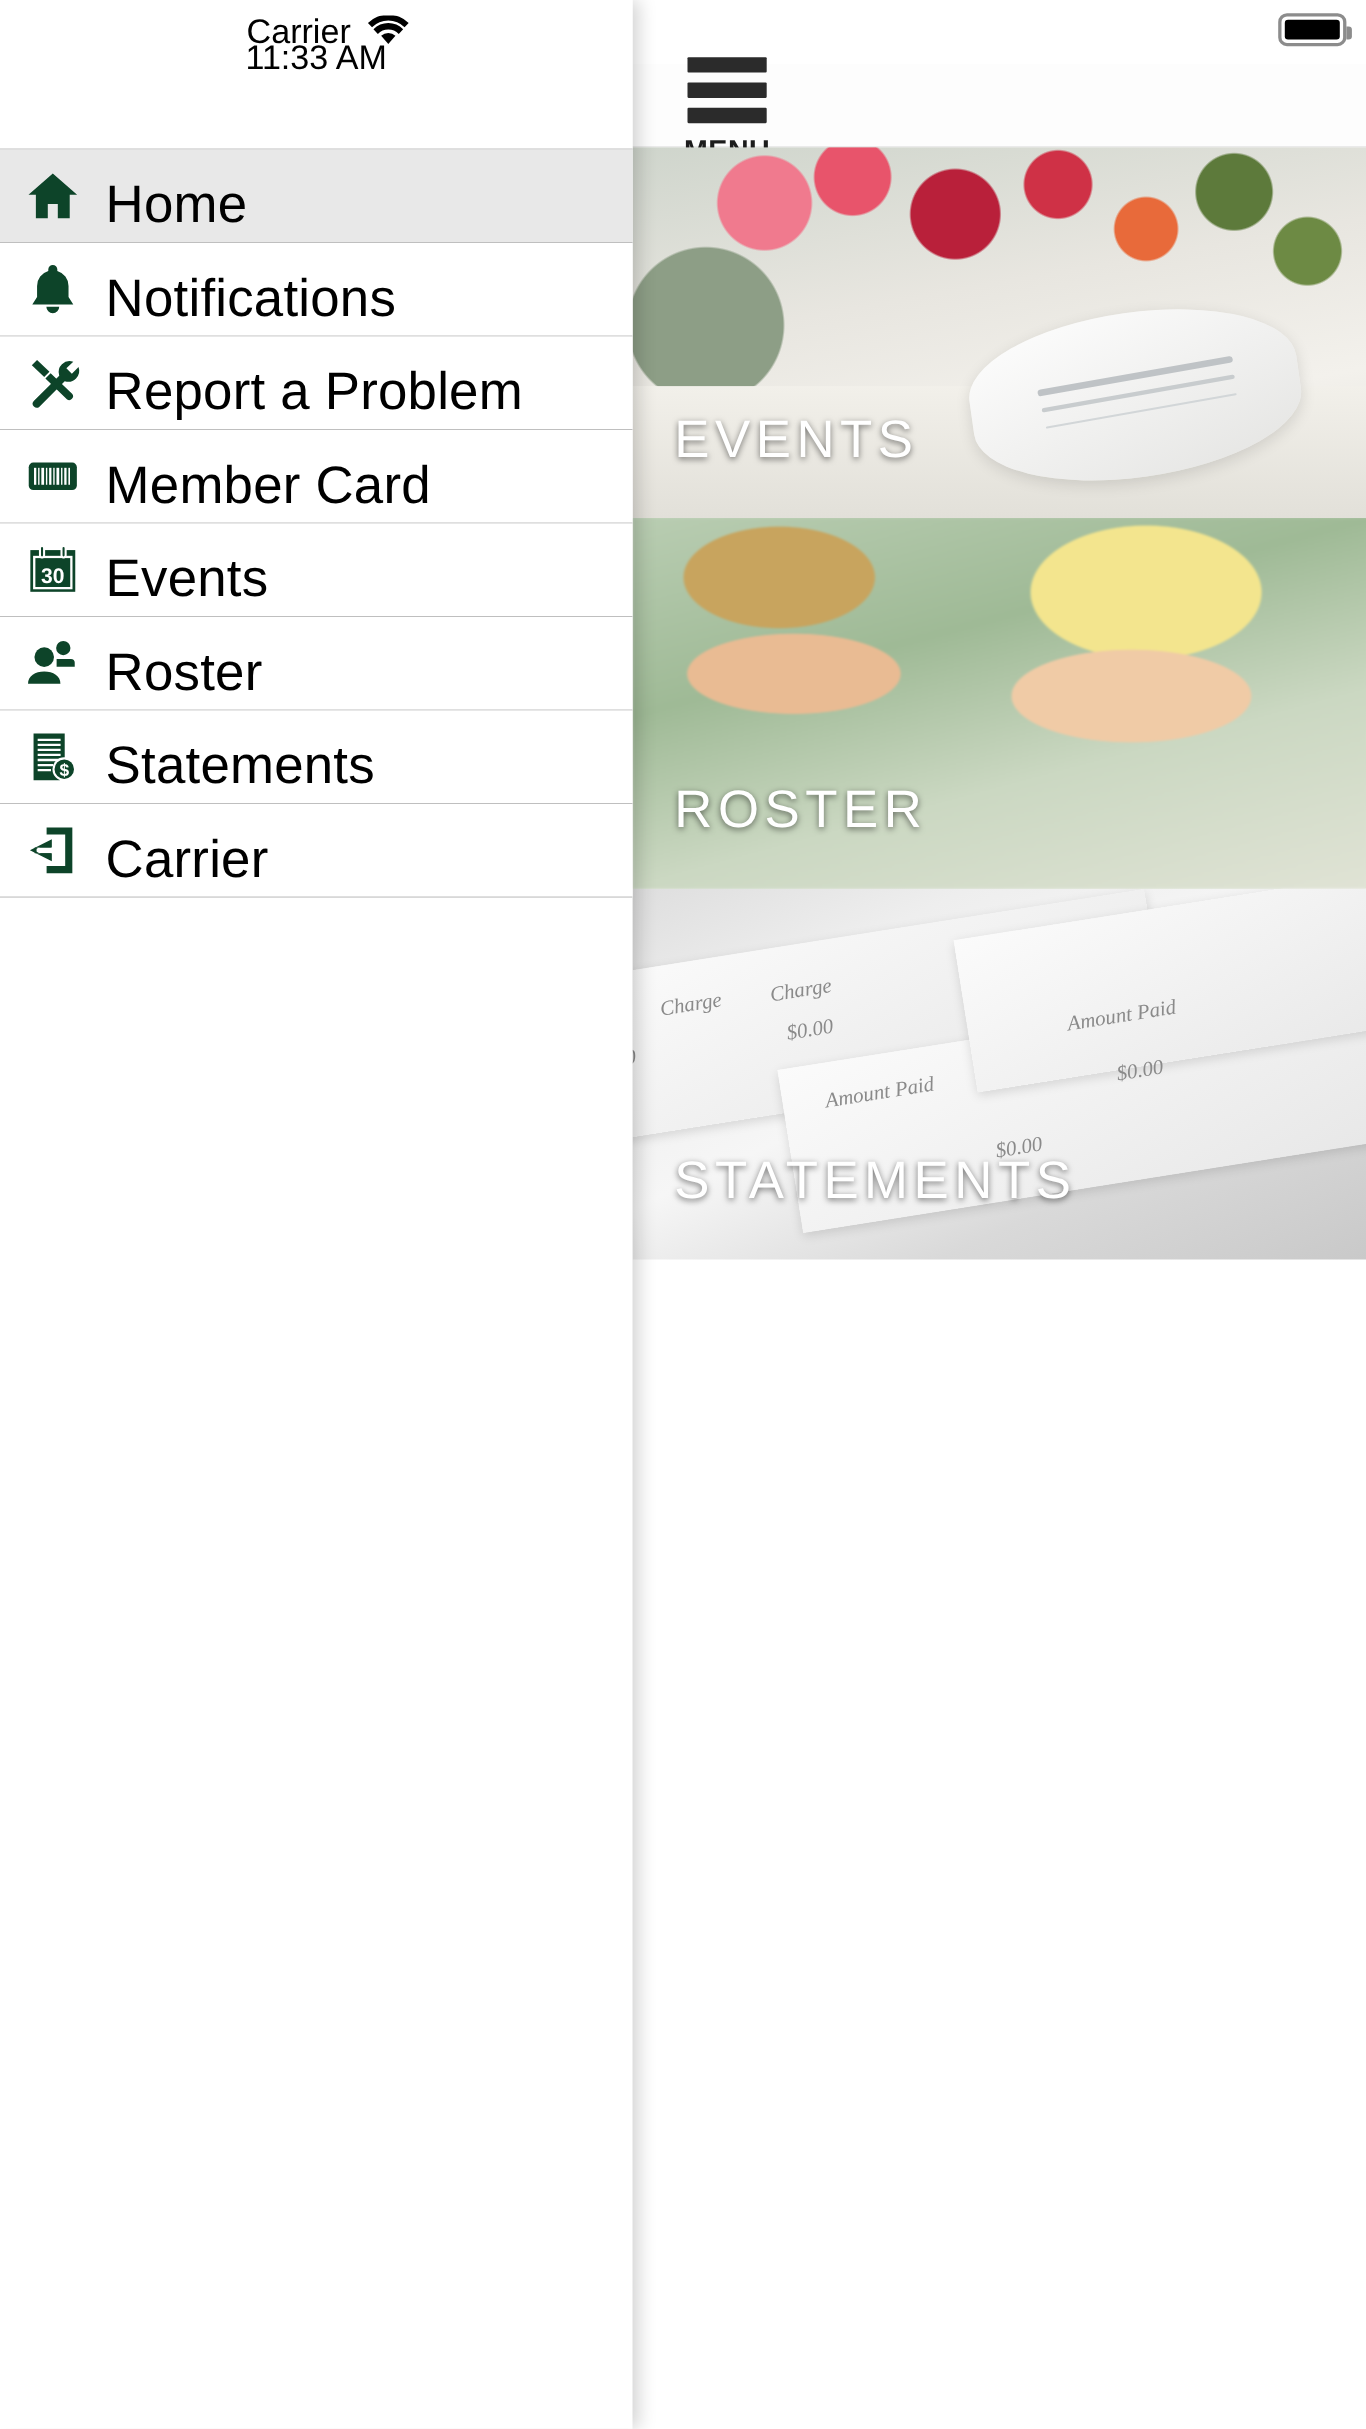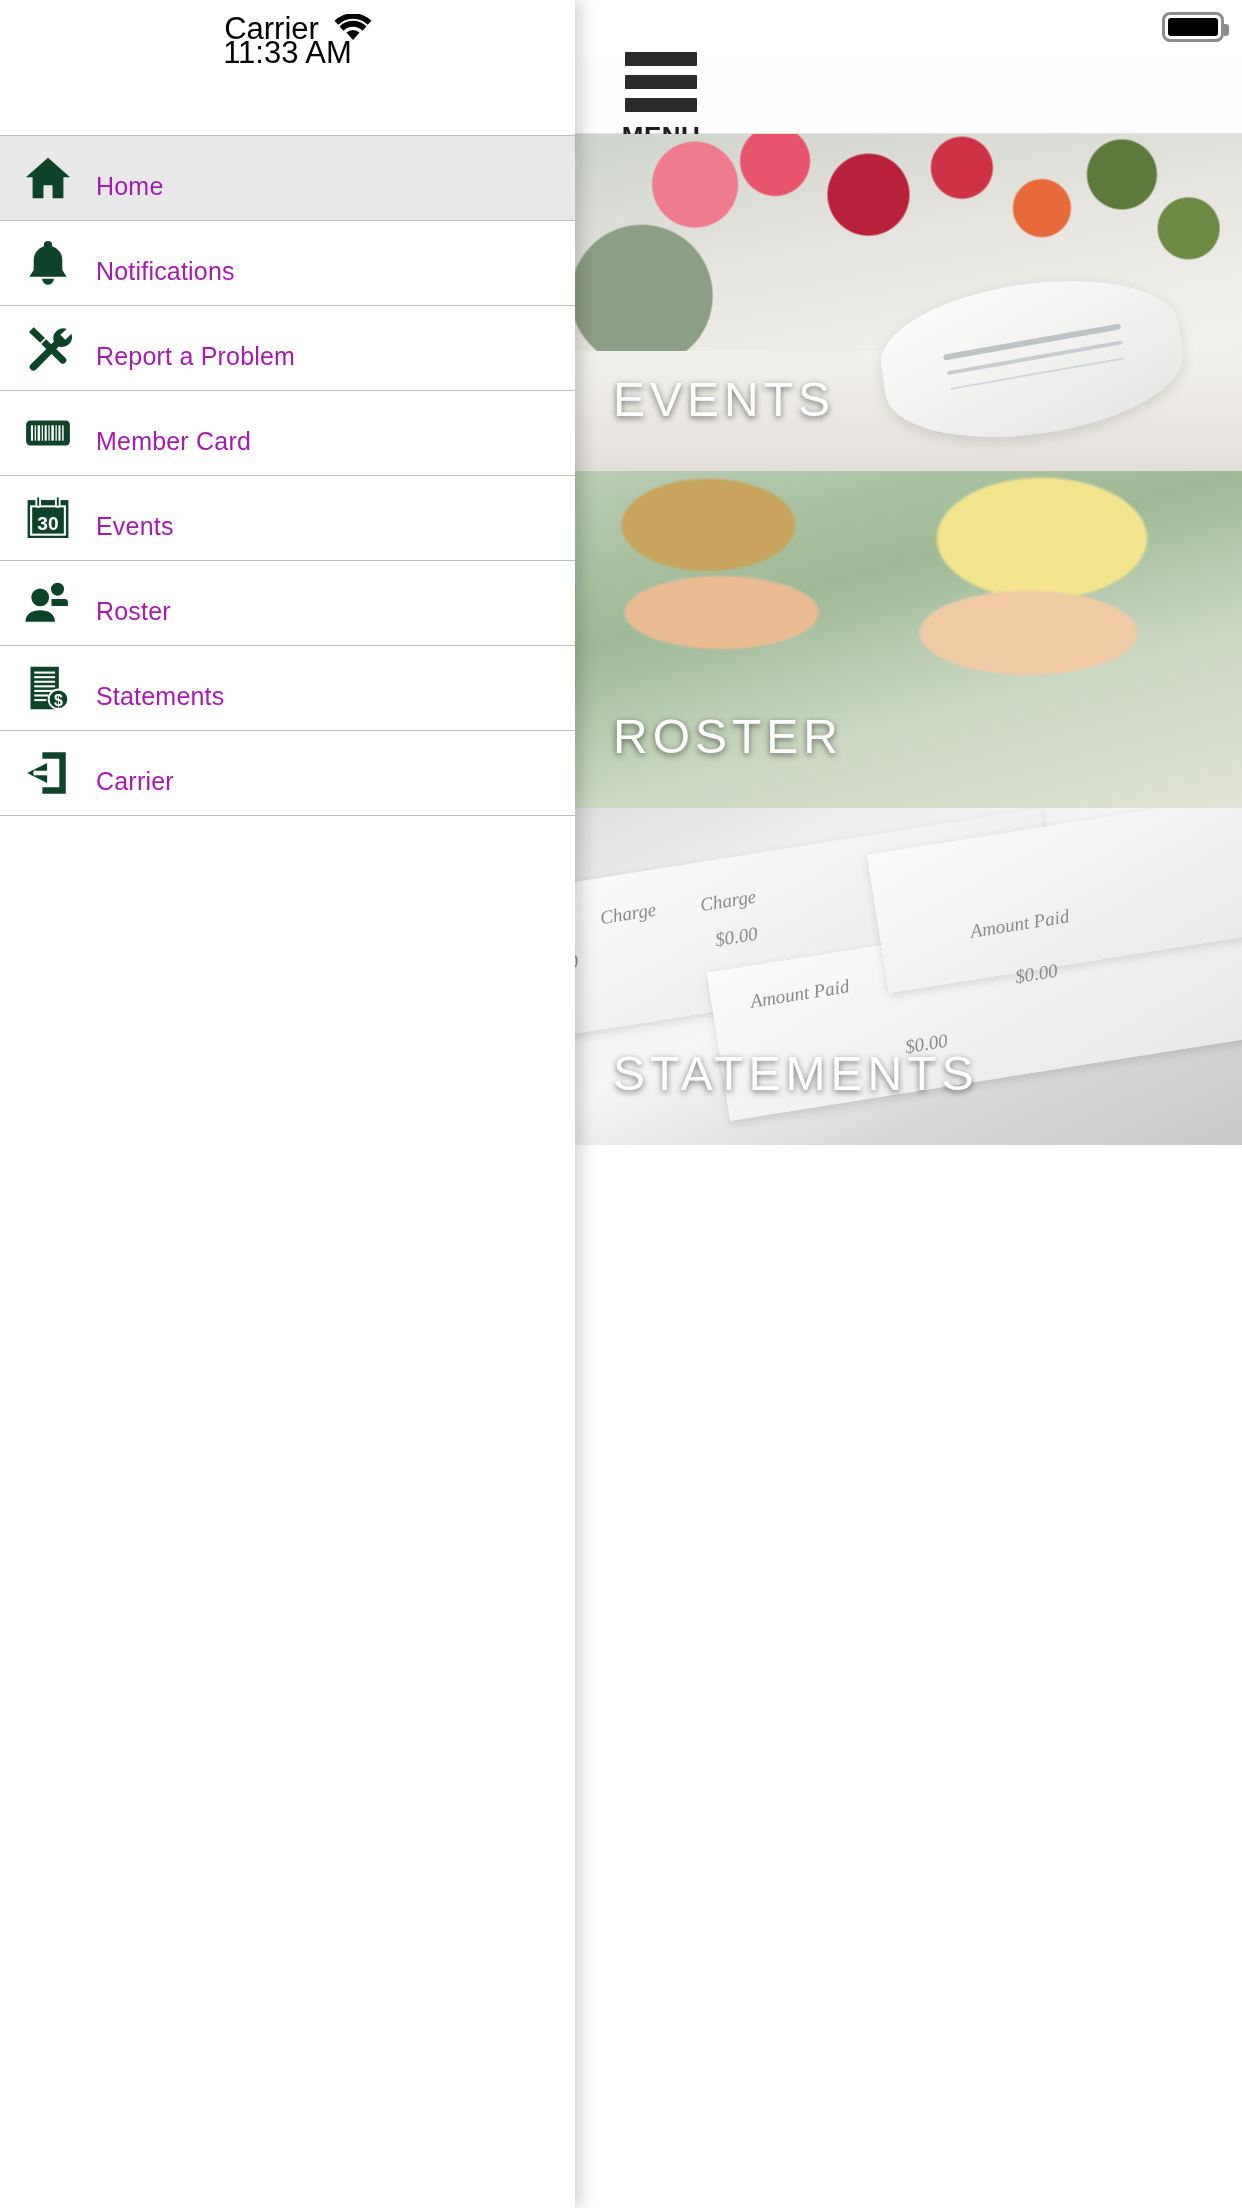--- a/index.html
+++ b/index.html
@@ -157,21 +157,21 @@
     height:85px; display:flex; align-items:center;
     border-bottom:1px solid #bfbfbf;
     background:#ffffff; cursor:pointer;
   }
   .menu-item.active { background:#e8e8e8; }
   .menu-icon {
     width:96px; min-width:96px; display:flex;
     align-items:center; justify-content:center;
   }
   .menu-label {
-    font-size:25px; color:#a21caf; font-family:"Liberation Sans", sans-serif;
+    font-size:48px; color:#000000; font-family:"Liberation Sans", sans-serif;
     letter-spacing:0.2px;
     margin-top:16px;
   }
   .menu-rest { flex:1; background:#ffffff; }
 </style>
 </head>
 <body>
 
 <div id="home-screen">
 

